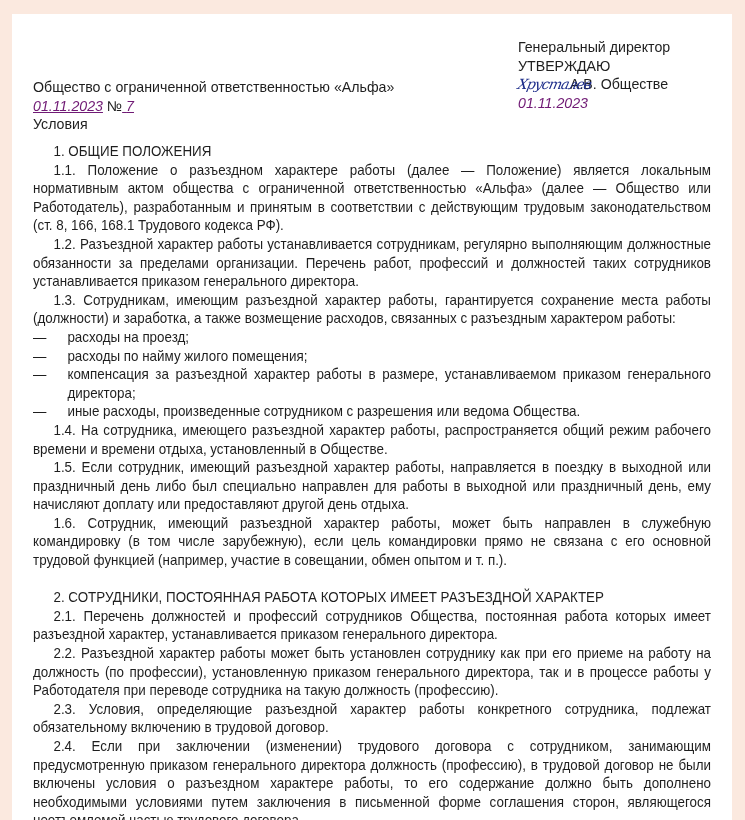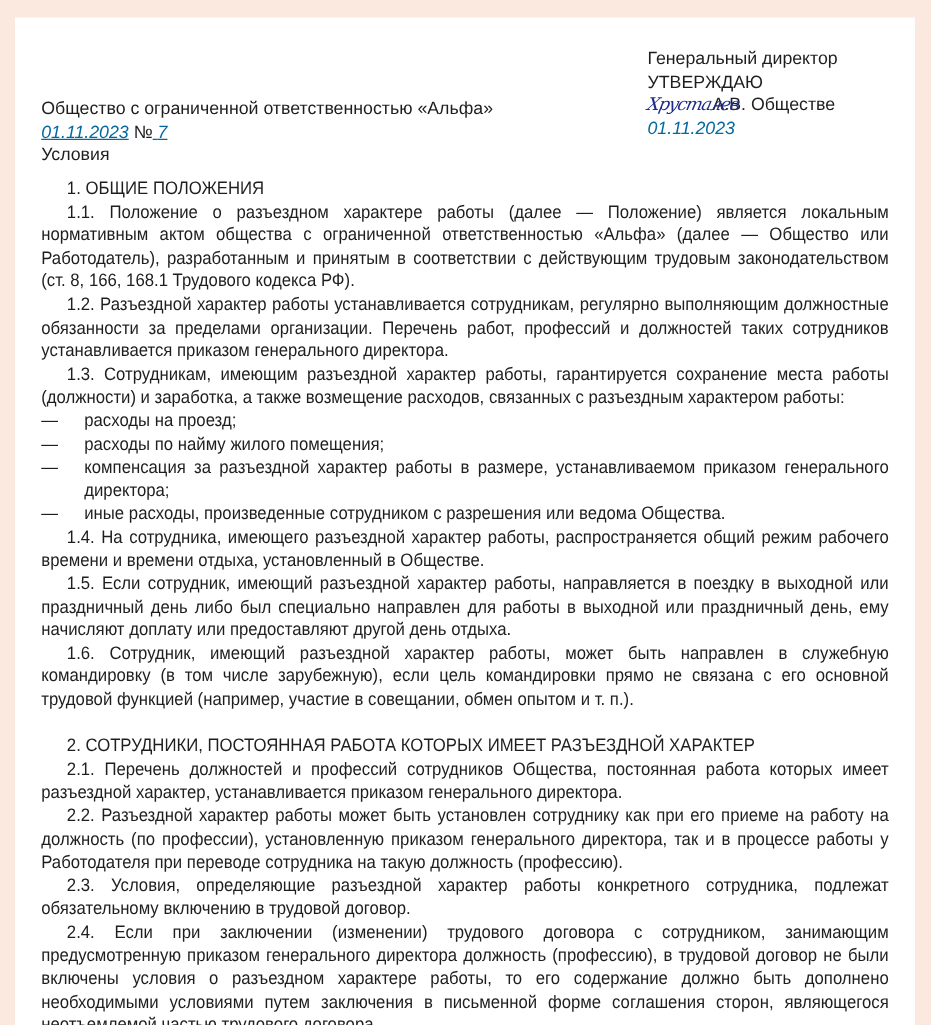--- a/index.html
+++ b/index.html
@@ -15,21 +15,21 @@
     background: #ffffff;
     overflow: hidden;
   }
   .header {
     position: absolute; left: 0; top: 0; width: 100%; height: 130px;
     font-size: 14.2px; line-height: 18.5px;
   }
   .hdr-left { position: absolute; left: 21px; top: 24px; margin-top: 40px; }
   .hdr-right { position: absolute; left: 506px; top: 24px; }
   .hdr-line { white-space: nowrap; }
-  .blue { color: #0369a1; font-style: italic; }
+  .blue { color: #701a75; font-style: italic; }
   .blue.u { text-decoration: underline; }
   .sign {
     display: inline-block; font-family: "DejaVu Serif", serif; font-style: italic;
     color: #1d2d8a; font-size: 14px; width: 48px; transform: skewX(-12deg);
     letter-spacing: -1px;
   }
   .body-text {
     position: absolute; left: 21px; top: 128px; width: 678px;
     font-family: "Liberation Sans", sans-serif;
     font-size: 14.4px; line-height: 18.6px;

